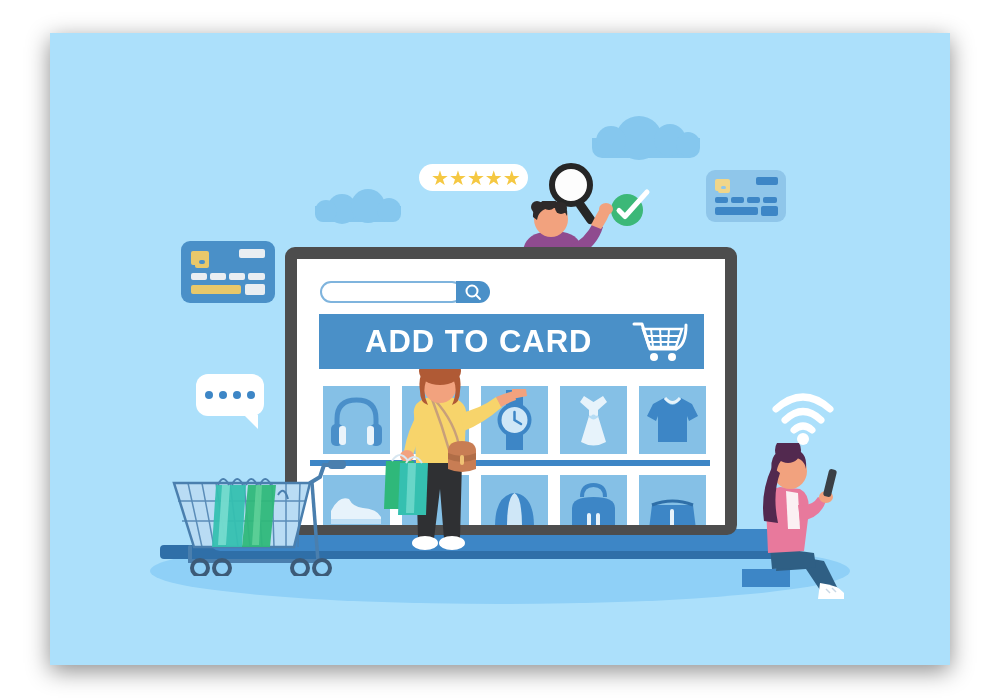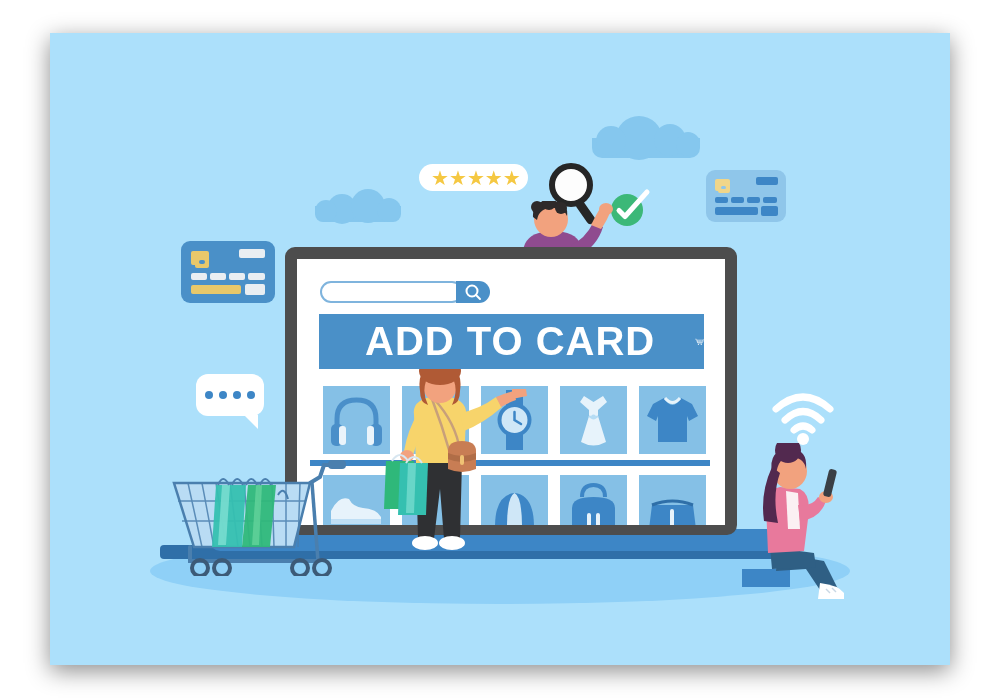--- a/index.html
+++ b/index.html
@@ -69,21 +69,21 @@
   }
   .searchbtn{background:#4a90c8;border-radius:0 14px 14px 0;}
 
   
   .banner{
     background:#4a90c8;
     display:flex;align-items:center;
     box-sizing:border-box;padding-left:46px;
   }
   .banner-text{
-    color:#ffffff;font-weight:bold;font-size:40px;letter-spacing:1px;
+    color:#ffffff;font-weight:bold;font-size:31px;letter-spacing:1px;
     white-space:nowrap;font-family:"Liberation Sans",sans-serif;
   }
 
   
   .tile{background:#85c0e6;}
   .shelf-line{background:#3d86c6;}
 </style>
 </head>
 <body>
 

